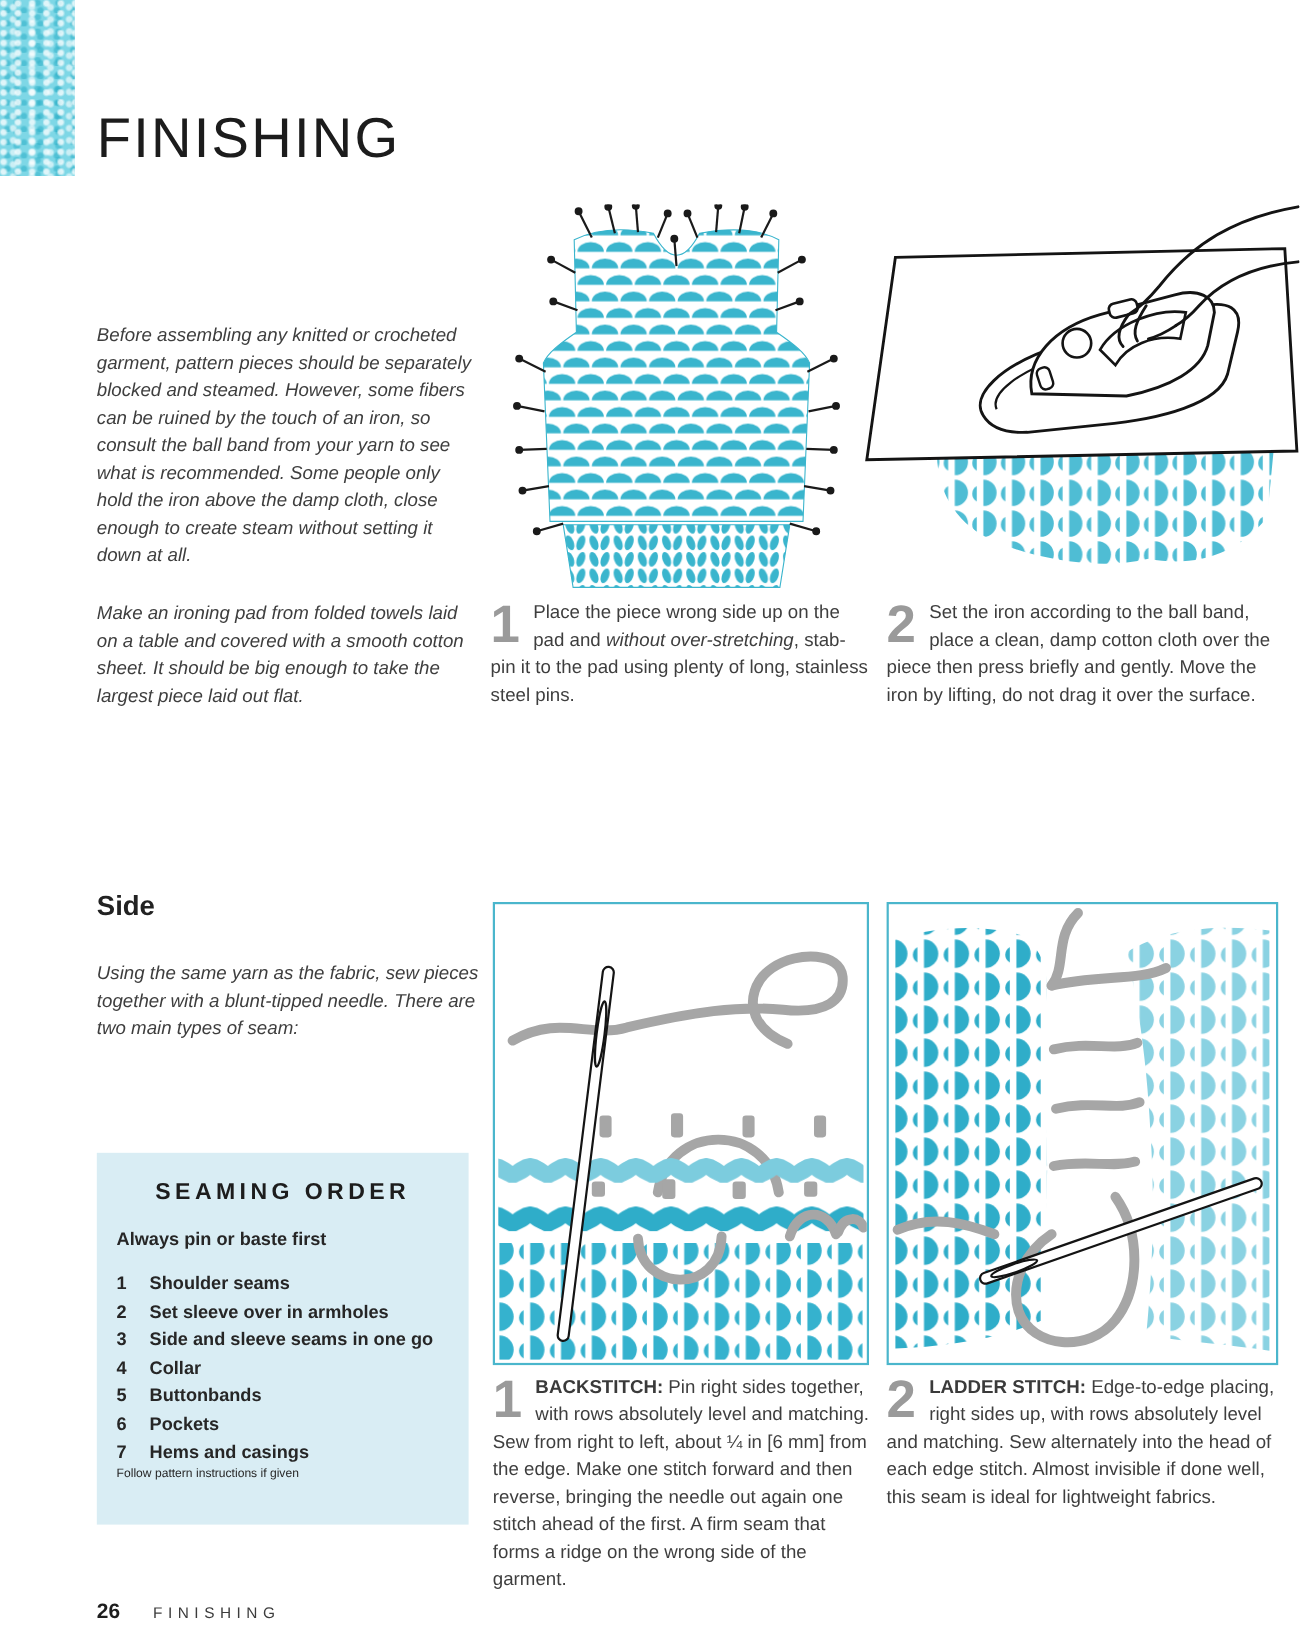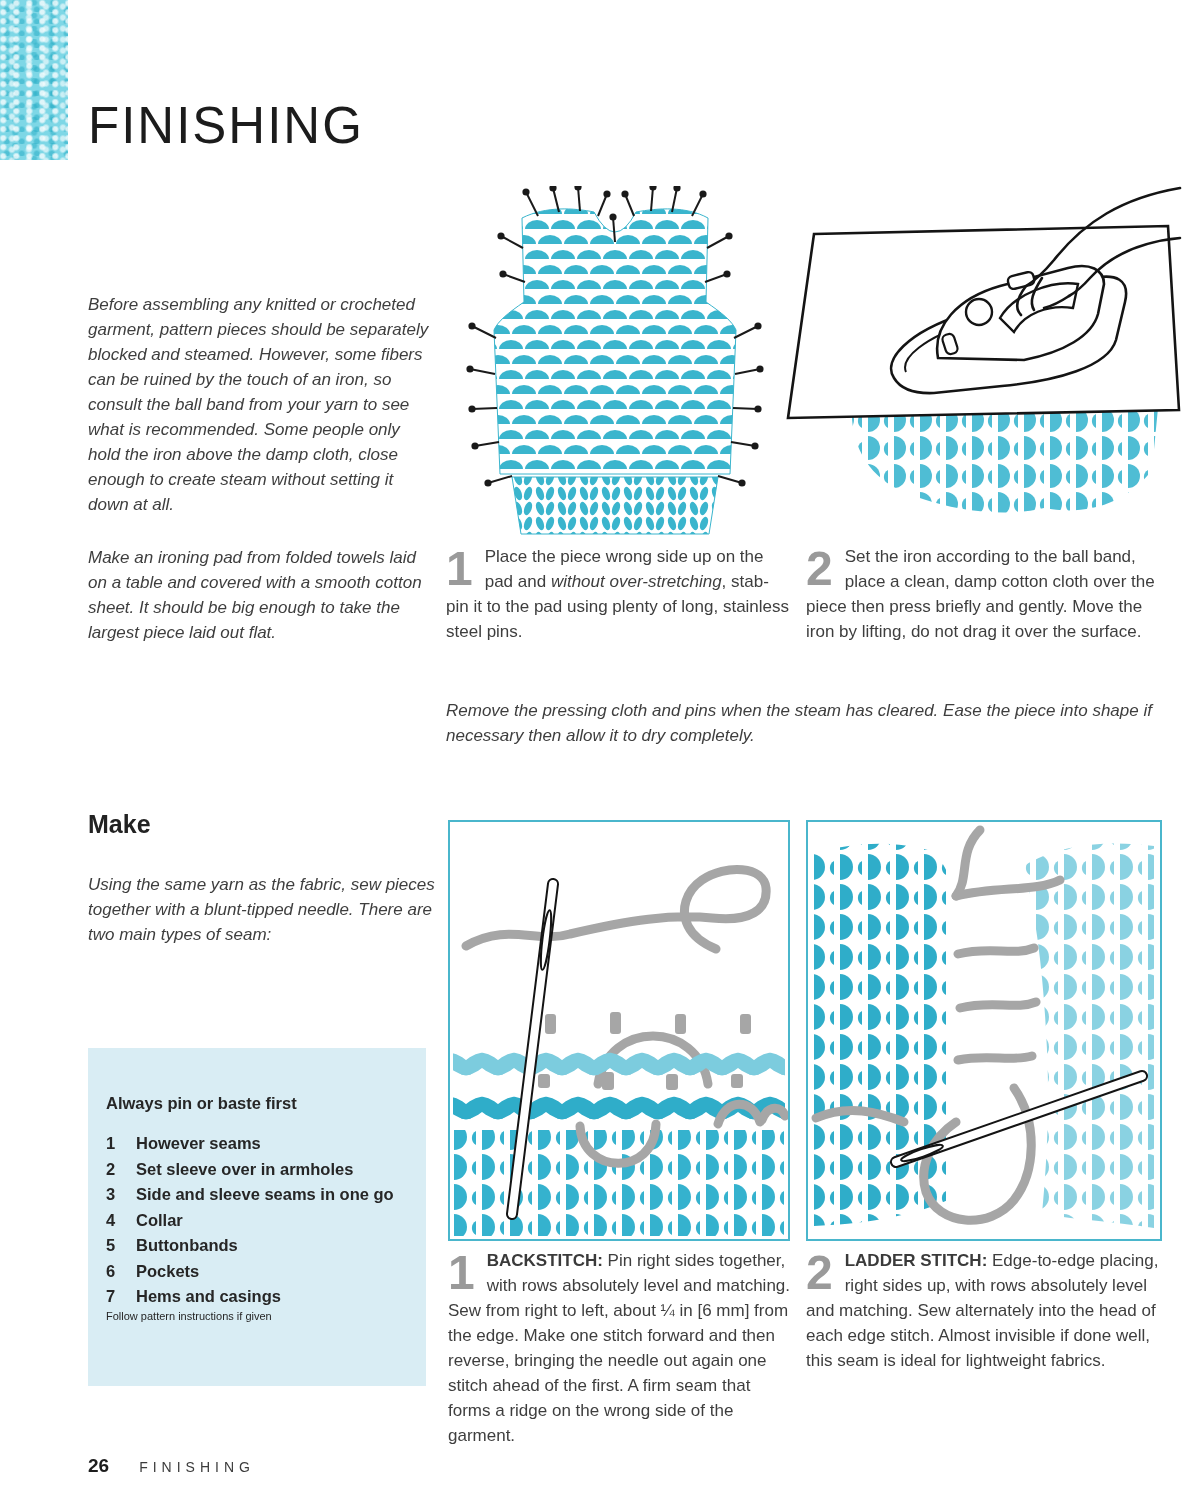--- a/index.html
+++ b/index.html
@@ -173,31 +173,31 @@
   <div class="abs step" style="left:446px;top:544px;width:344px;">
     <span class="numeral">1</span>
     <span>Place the piece wrong side up on the pad and </span><span class="ital">without over-stretching</span><span>, stab-pin it to the pad using plenty of long, stainless steel pins.</span>
   </div>
 
   <div class="abs step" style="left:806px;top:544px;width:362px;">
     <span class="numeral">2</span>
     <span>Set the iron according to the ball band, place a clean, damp cotton cloth over the piece then press briefly and gently. Move the iron by lifting, do not drag it over the surface.</span>
   </div>
 
-  <div class="abs body-text" style="left:446px;top:698px;width:722px;">Remove the pressing cloth and pins when the steam has cleared. Ease the piece into shape if necessary then allow it to dry completely.</div>
-
-  <h2 class="section abs" style="left:88px;top:810px;">Make</h2>
+
+  <h2 class="section abs" style="left:88px;top:810px;">Side</h2>
   <div class="abs body-text" style="left:88px;top:872px;width:347px;">Using the same yarn as the fabric, sew pieces together with a blunt-tipped needle. There are two main types of seam:</div>
 
   <div class="abs seaming-box">
+    <div class="seaming-title">SEAMING ORDER</div>
     <div class="seaming-sub">Always pin or baste first</div>
     <div class="seaming-list">
       <div class="seaming-row">
           <span class="n">1</span>
-          <span>However seams</span>
+          <span>Shoulder seams</span>
         </div>
       <div class="seaming-row">
           <span class="n">2</span>
           <span>Set sleeve over in armholes</span>
         </div>
       <div class="seaming-row">
           <span class="n">3</span>
           <span>Side and sleeve seams in one go</span>
         </div>
       <div class="seaming-row">

